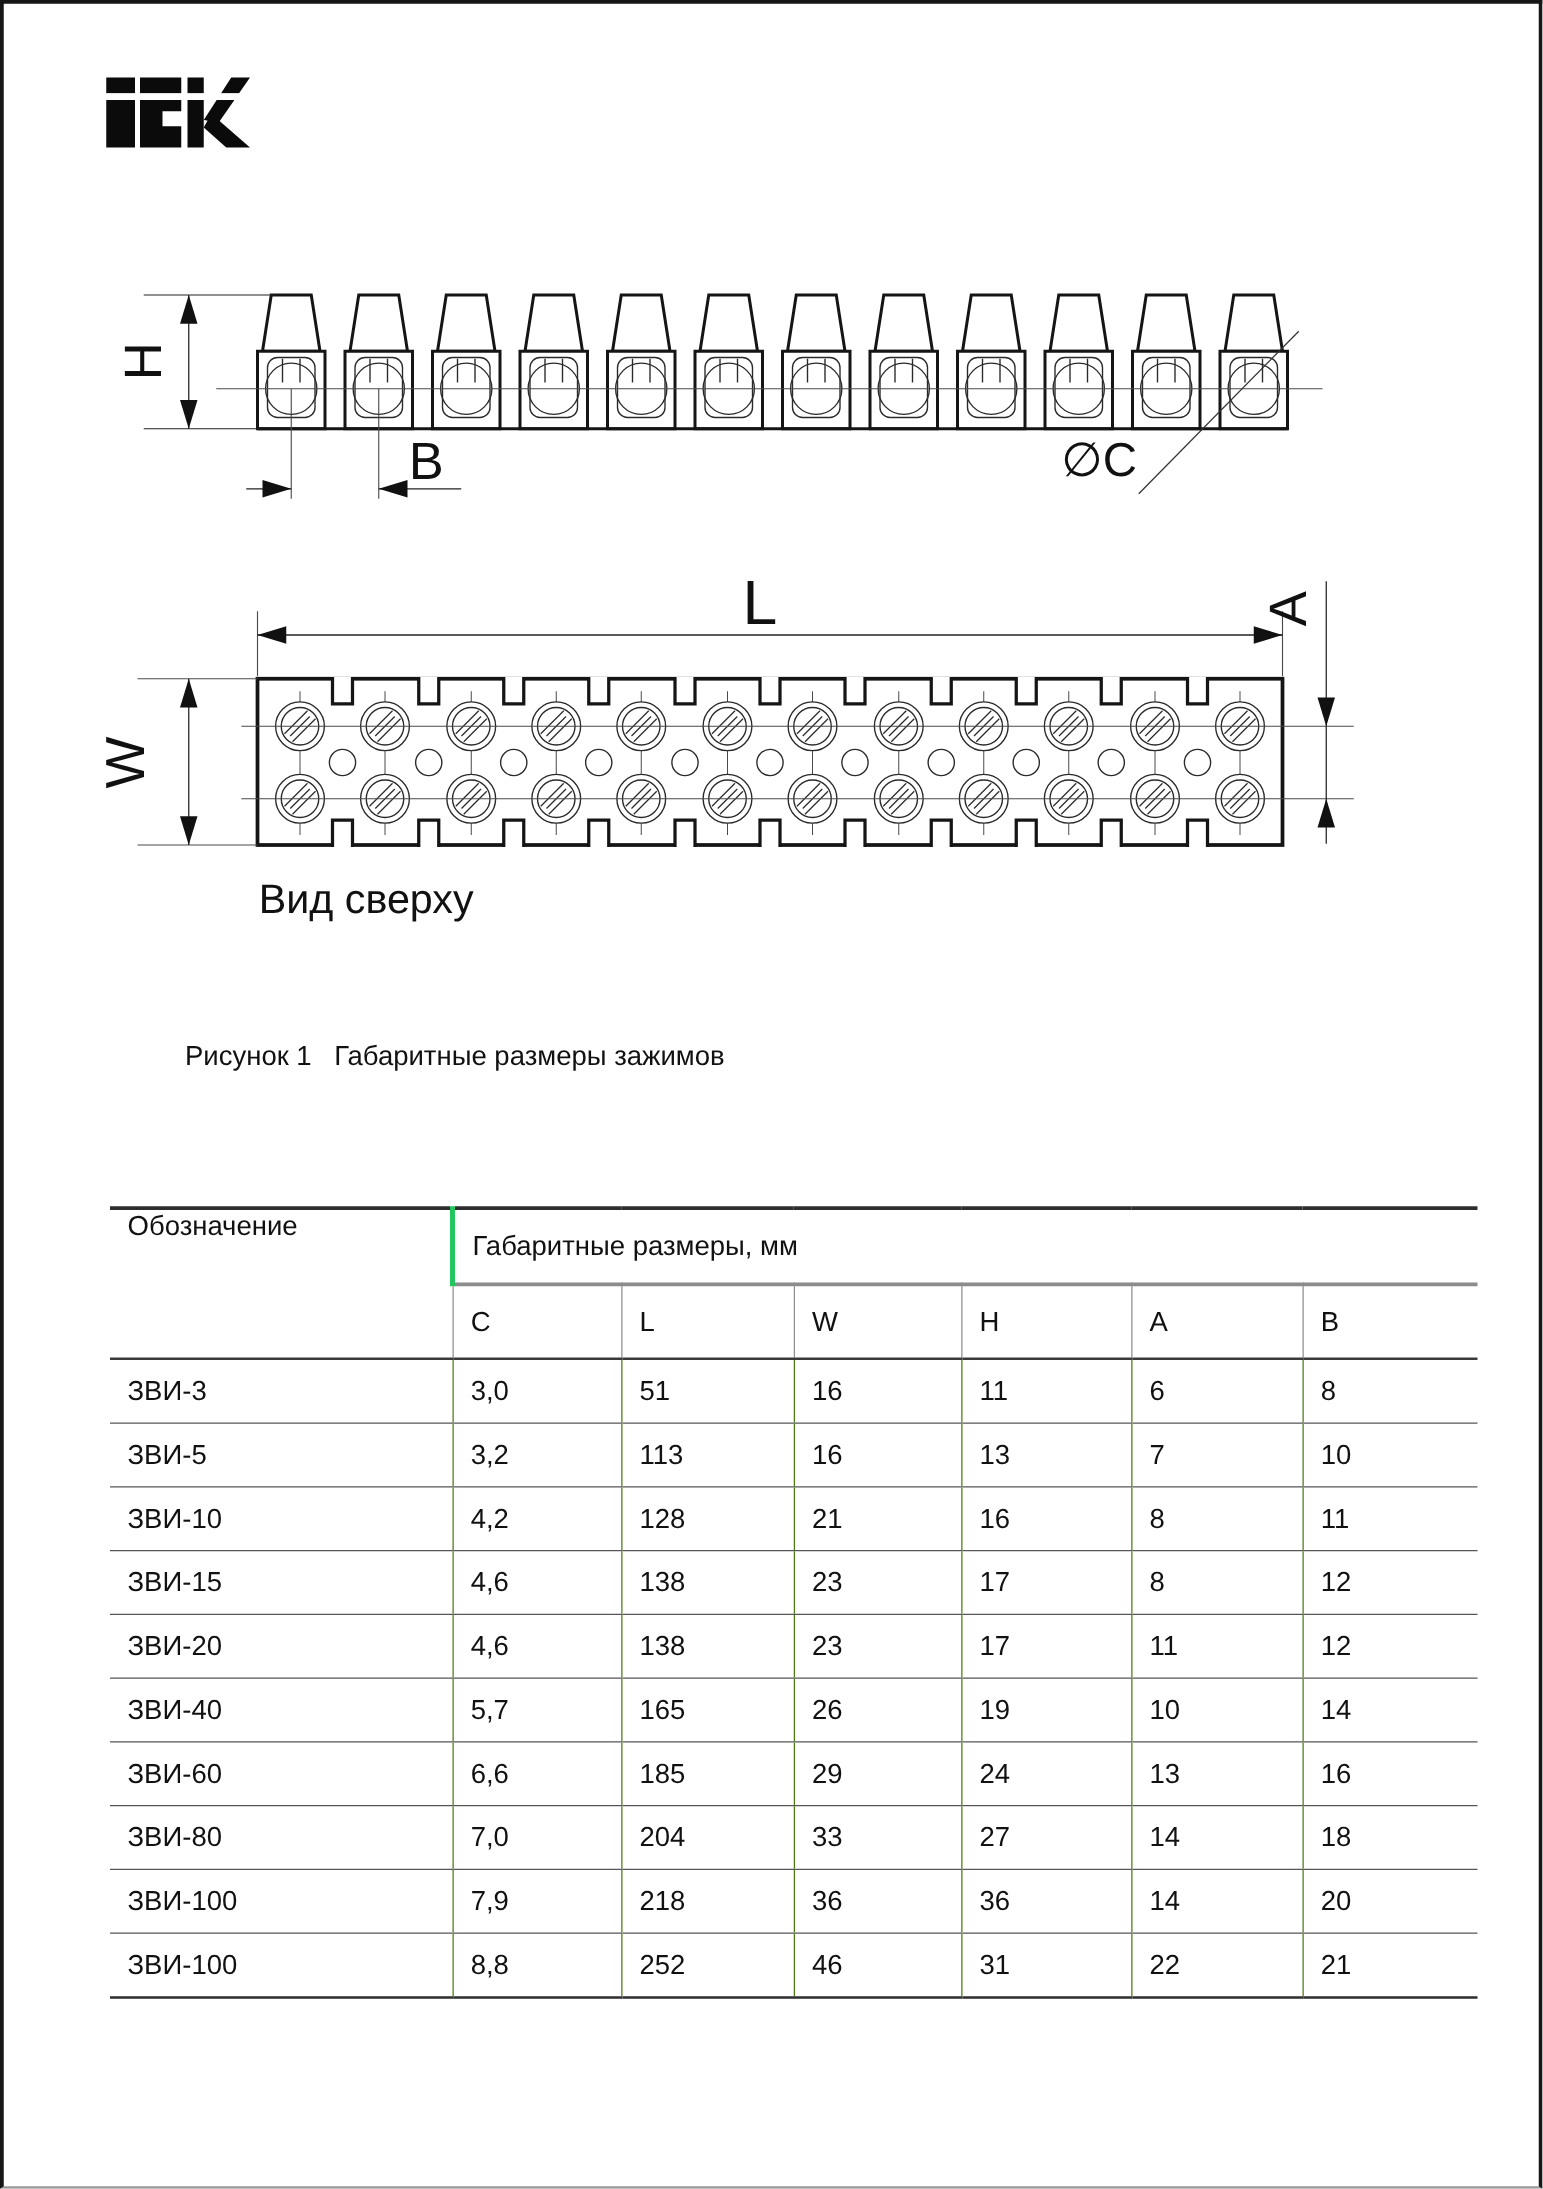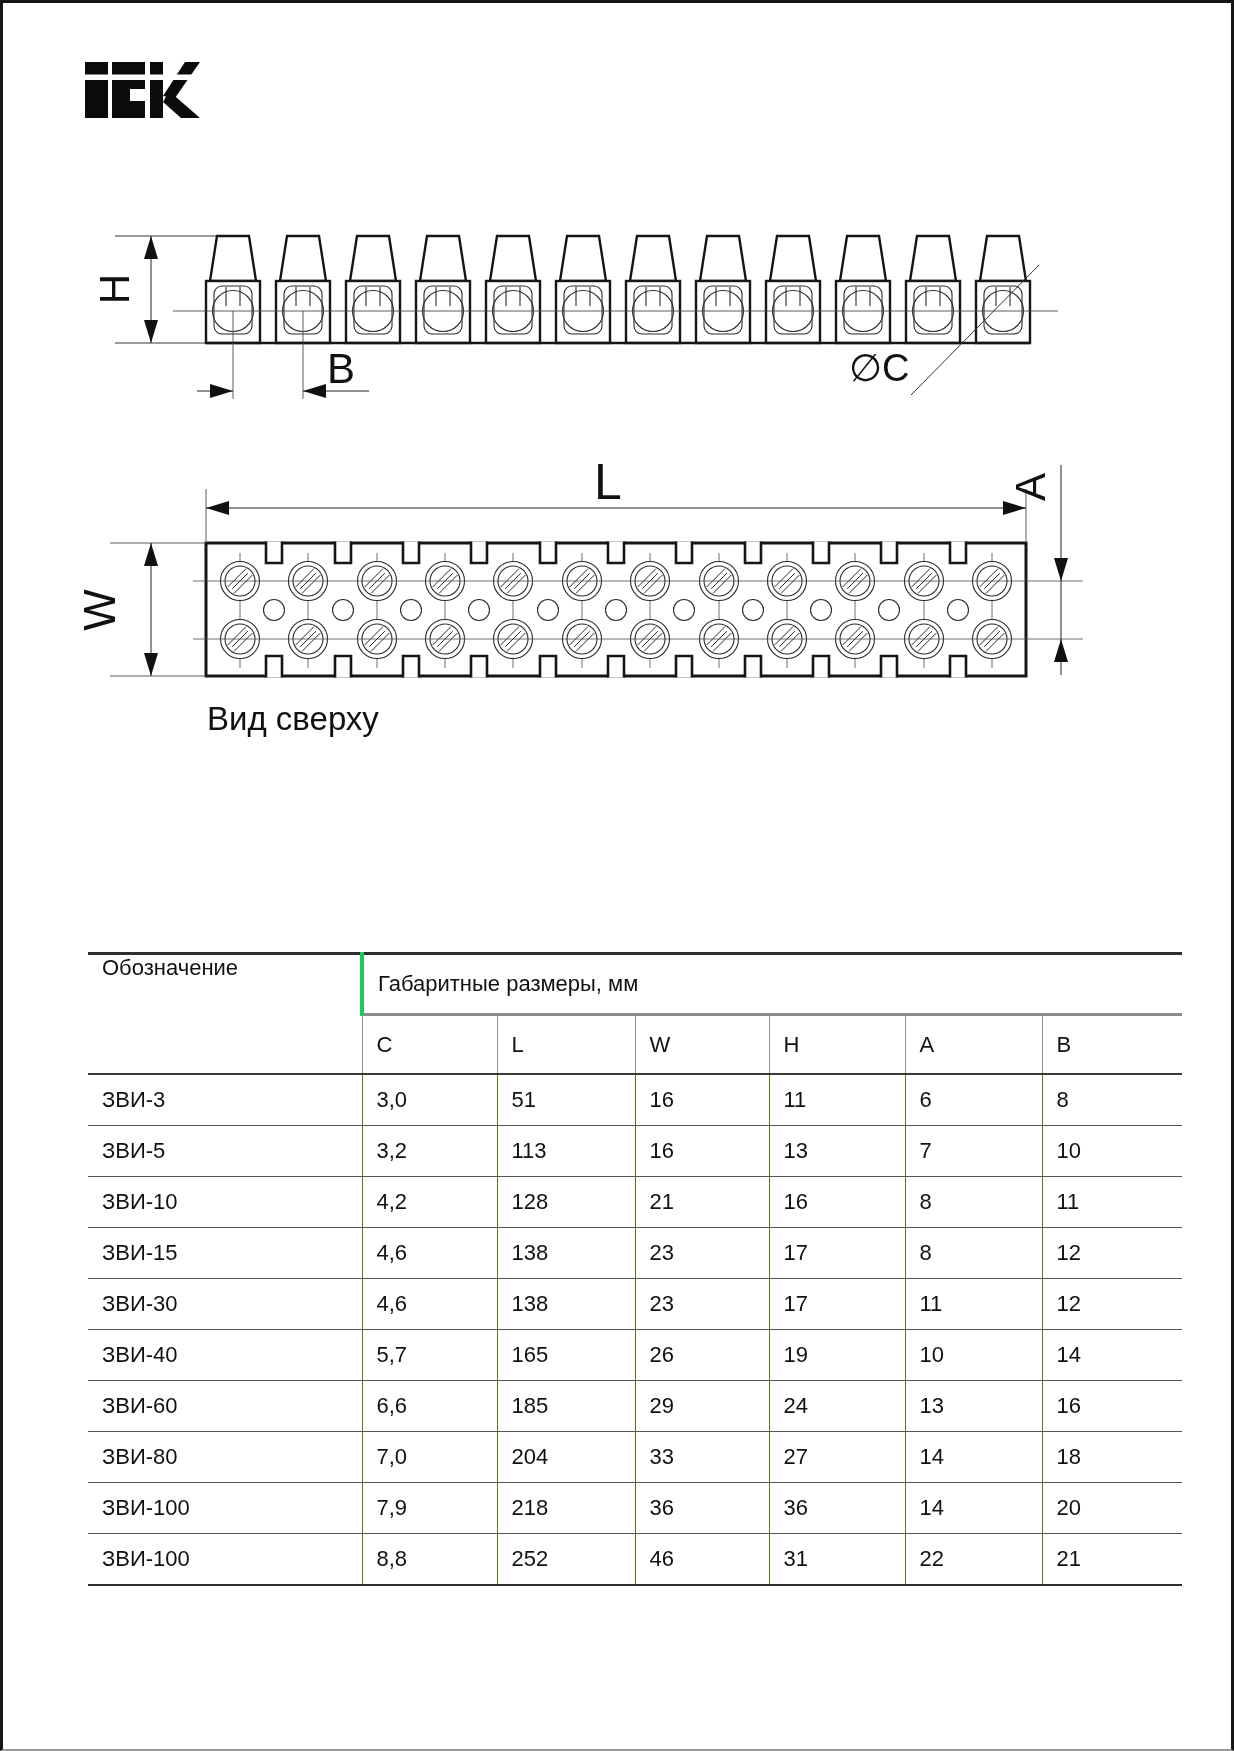--- a/index.html
+++ b/index.html
@@ -18,21 +18,21 @@
   }
   .abs{position:absolute;}
   svg text{font-family:"Liberation Sans","DejaVu Sans",sans-serif;fill:#111;}
   
   #fig-caption{left:145px;top:830px;font-size:22px;line-height:1.1;color:#111;white-space:nowrap;}
   #fig-caption .pre{margin-right:18px;}
   
   #dim-table{left:85px;top:949px;}
   table.dims{border-collapse:collapse;table-layout:fixed;width:1094px;font-size:22px;color:#111;}
   table.dims th, table.dims td{font-weight:400;text-align:left;padding:0 0 0 14px;overflow:hidden;}
-  table.dims{border-top:3px solid #2e2e2e;}
+  table.dims{border-top:3px solid #2e2e2e;margin-top:13px;}
   th.desig{vertical-align:top;padding-top:17px;border-bottom:2px solid #3a3a3a;}
   th.group{vertical-align:middle;border-left:4px solid #22c55e;border-bottom:3px solid #8c8c8c;height:58px;}
   th.sub{vertical-align:middle;border-left:1px solid #8f8f8f;border-bottom:2px solid #3a3a3a;height:57px;}
   td.name{border-bottom:1.5px solid #565656;height:50px;vertical-align:middle;}
   td.val{border-bottom:1.5px solid #565656;border-left:1px solid #4d7c0f;vertical-align:middle;}
   tr.last td{border-bottom:2.5px solid #2e2e2e;}
 </style>
 </head>
 <body>
 
@@ -174,20 +174,23 @@
       <line x1="107" y1="253" x2="203" y2="253" stroke="#4a4a4a" stroke-width="0.9"></line>
       <line x1="148" y1="120" x2="148" y2="253" stroke="#222" stroke-width="1"></line>
       <polygon points="148,120 141,143 155,143" fill="#111"></polygon>
       <polygon points="148,253 141,230 155,230" fill="#111"></polygon>
     </g>
     <text transform="translate(112,187) rotate(-90)" text-anchor="middle" font-size="44">W</text>
 
     <text x="204" y="307" font-size="33">Вид сверху</text>
   </svg>
 
+  <div id="fig-caption" class="abs">
+    <span class="pre">Рисунок 1</span><span>Габаритные размеры зажимов</span>
+  </div>
 
   <div id="dim-table" class="abs">
     <table class="dims">
       <colgroup>
         <col style="width:274px">
           <col style="width:135px">
           <col style="width:138px">
         <col style="width:134px">
           <col style="width:136px">
           <col style="width:137px">
@@ -236,21 +239,21 @@
       <tr>
         <td class="name">ЗВИ-15</td>
         <td class="val">4,6</td>
         <td class="val">138</td>
         <td class="val">23</td>
         <td class="val">17</td>
         <td class="val">8</td>
         <td class="val">12</td>
       </tr>
       <tr>
-        <td class="name">ЗВИ-30</td>
+        <td class="name">ЗВИ-20</td>
         <td class="val">4,6</td>
         <td class="val">138</td>
         <td class="val">23</td>
         <td class="val">17</td>
         <td class="val">11</td>
         <td class="val">12</td>
       </tr>
       <tr>
         <td class="name">ЗВИ-40</td>
         <td class="val">5,7</td>

